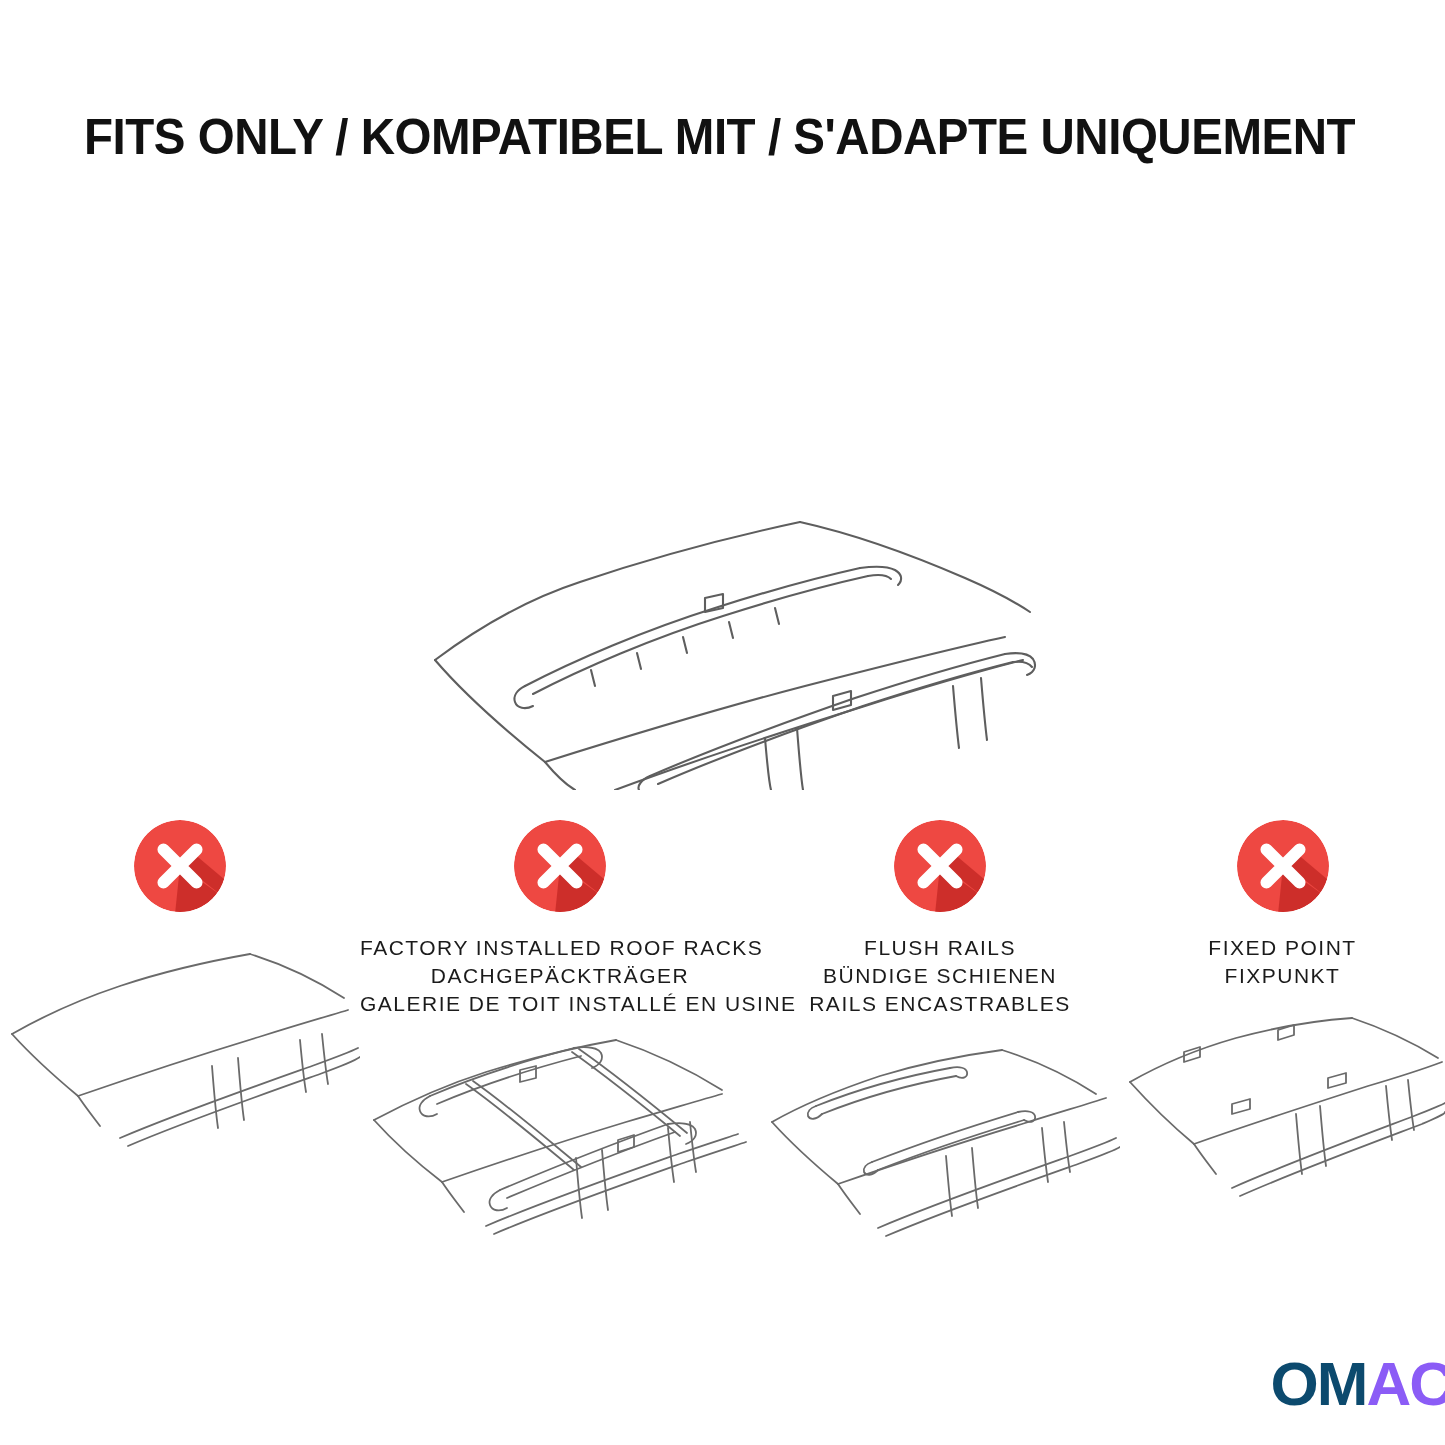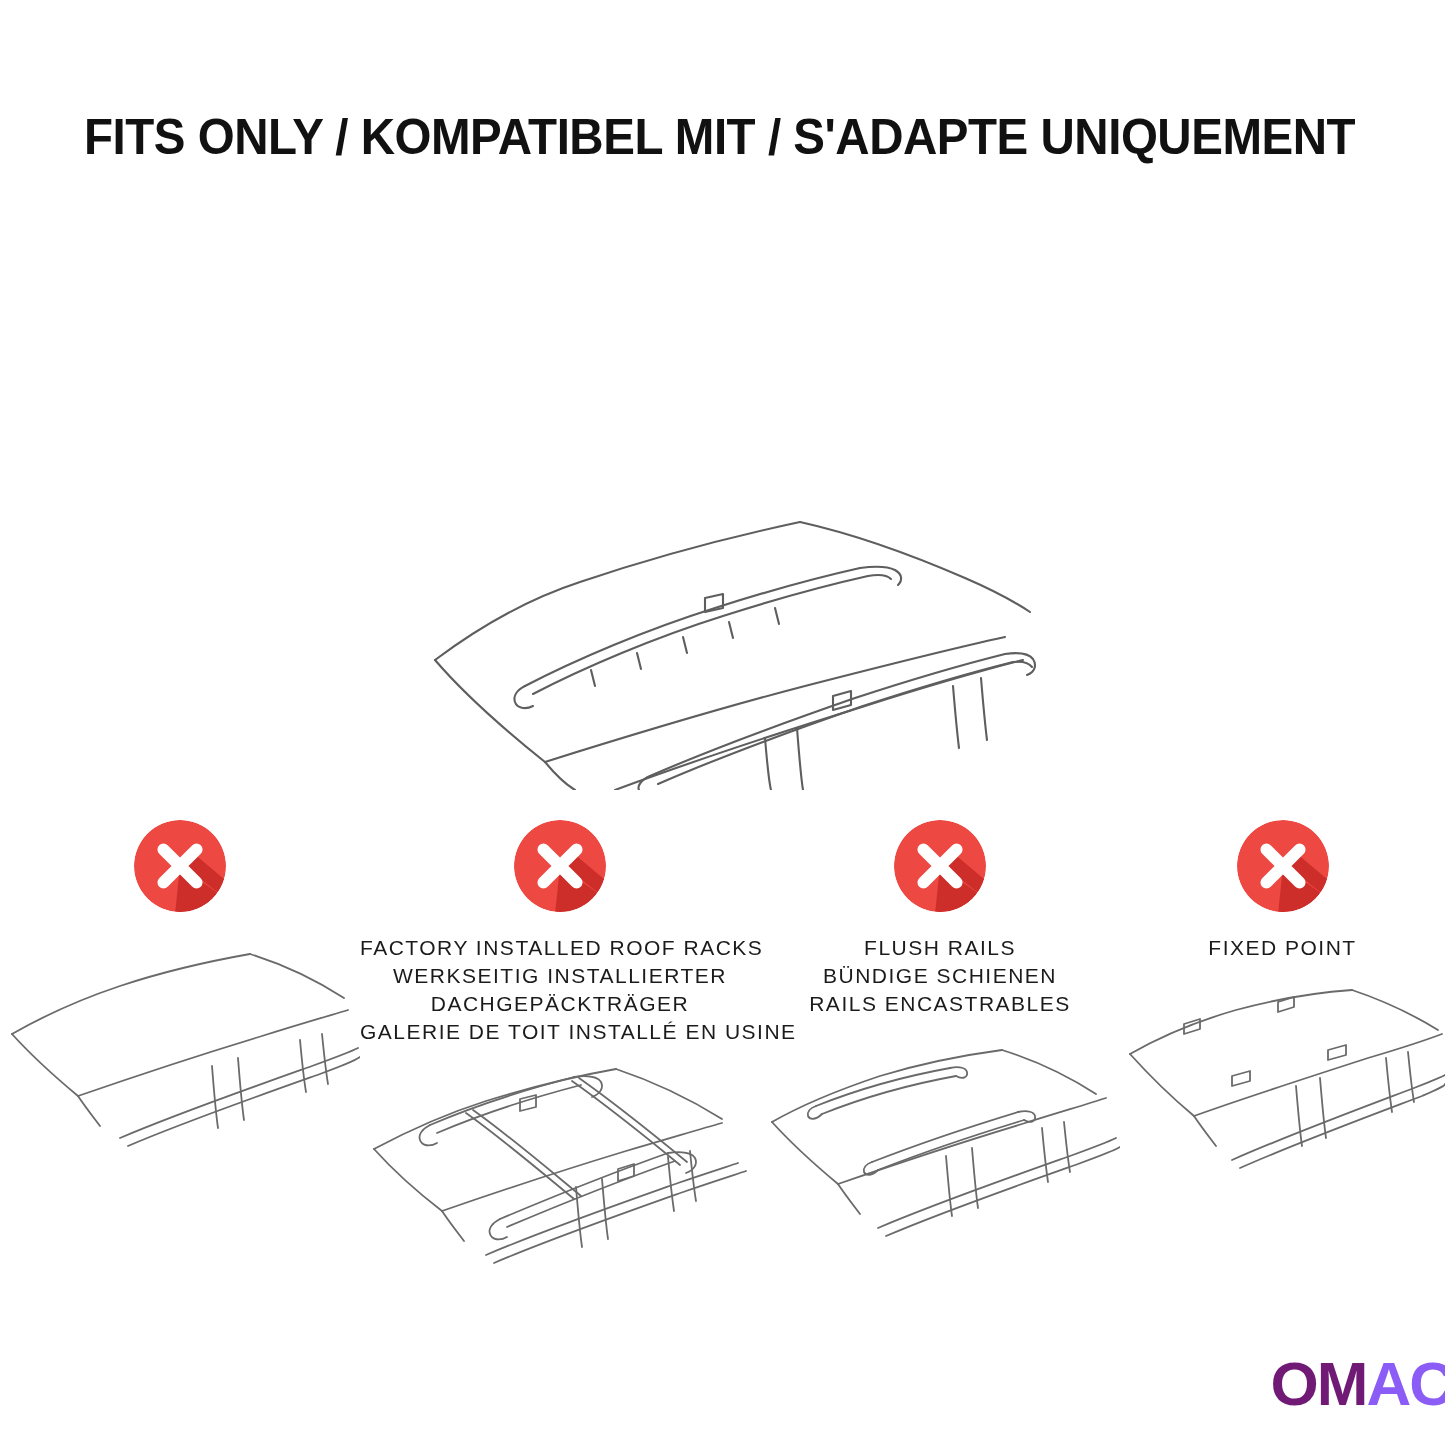--- a/index.html
+++ b/index.html
@@ -116,21 +116,21 @@
     position: absolute;
     right: 38px;
     bottom: 30px;
     font-family: "Liberation Sans", sans-serif;
     font-size: 62px;
     font-weight: bold;
     letter-spacing: -2px;
     line-height: 1;
     white-space: nowrap;
   }
-  #logo .om { color: #701a75; }
+  #logo .om { color: #0c4a6e; }
   #logo .ac { color: #8b5cf6; }
 </style>
 </head>
 <body>
 
 <div id="page">
 
   <div id="title">FITS ONLY / KOMPATIBEL MIT / S'ADAPTE UNIQUEMENT</div>
 
 
@@ -225,21 +225,20 @@
           <circle cx="50" cy="50" r="50" fill="#ee4842"></circle>
           <g clip-path="url(#rclip1)">
             <path d="M50 50 L100 86 L100 108 L44 108 Z" fill="#c92b28" opacity="0.9"></path>
             <path d="M62 34 L100 66 L100 86 L52 48 Z" fill="#c92b28" opacity="0.9"></path>
           </g>
           <path d="M32 32 L68 68 M68 32 L32 68" fill="none" stroke="#ffffff" stroke-width="13" stroke-linecap="round"></path>
         </svg>
       </div>
       <div class="caption col-caption">
         <div>FACTORY INSTALLED ROOF RACKS</div>
-        <div>WERKSEITIG INSTALLIERTER</div>
         <div>DACHGEPÄCKTRÄGER</div>
         <div>GALERIE DE TOIT INSTALLÉ EN USINE</div>
       </div>
       <div class="col-art">
         <svg viewBox="0 0 400 230" aria-hidden="true">
           <g fill="none" stroke="#6a6a6a" stroke-width="1.8" stroke-linecap="round" stroke-linejoin="round">
 
             <path d="M14 88 C44 72 82 54 126 40 C172 26 222 14 256 8"></path>
             <path d="M256 8 C292 20 330 38 362 58"></path>
             <path d="M14 88 C32 108 56 130 82 150"></path>
@@ -336,20 +335,21 @@
           <circle cx="50" cy="50" r="50" fill="#ee4842"></circle>
           <g clip-path="url(#rclip3)">
             <path d="M50 50 L100 86 L100 108 L44 108 Z" fill="#c92b28" opacity="0.9"></path>
             <path d="M62 34 L100 66 L100 86 L52 48 Z" fill="#c92b28" opacity="0.9"></path>
           </g>
           <path d="M32 32 L68 68 M68 32 L32 68" fill="none" stroke="#ffffff" stroke-width="13" stroke-linecap="round"></path>
         </svg>
       </div>
       <div class="caption col-caption">
         <div>FIXED POINT</div>
+        <div>FIXPUNKT</div>
       </div>
       <div class="col-art">
         <svg viewBox="0 0 325 230" aria-hidden="true">
           <g fill="none" stroke="#6a6a6a" stroke-width="1.8" stroke-linecap="round" stroke-linejoin="round">
             <path d="M10 66 C38 50 74 34 116 22 C160 10 204 4 232 2"></path>
             <path d="M232 2 C262 12 292 26 318 42"></path>
             <path d="M10 66 C28 86 50 108 74 128"></path>
             <path d="M74 128 C124 110 186 90 248 70 C282 60 306 52 322 46"></path>
             <path d="M74 128 C82 140 90 150 96 158"></path>
             <path d="M112 172 C166 148 236 122 294 100 C312 93 322 89 325 87"></path>

